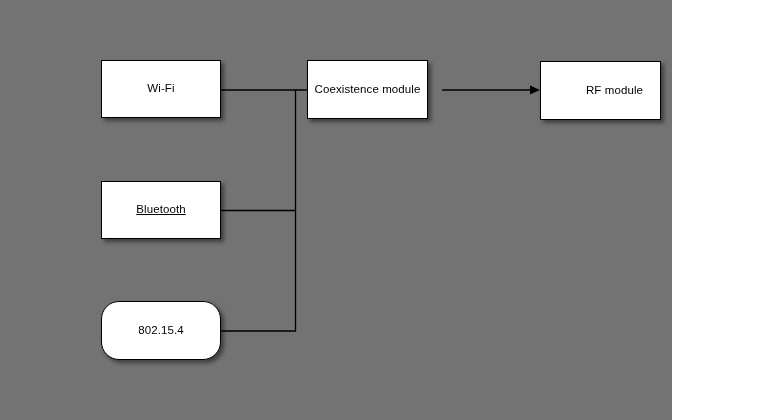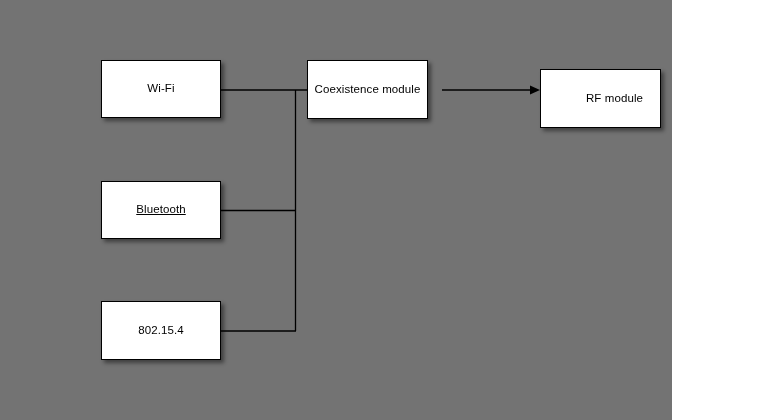--- a/index.html
+++ b/index.html
@@ -32,23 +32,23 @@
     align-items: center;
     justify-content: center;
     font-size: 11.5px;
     line-height: 1;
     color: #000000;
     letter-spacing: 0.1px;
     white-space: nowrap;
   }
   .node-wifi        { left: 101px; top: 60px;  width: 120px; height: 58px; }
   .node-bluetooth   { left: 101px; top: 181px; width: 120px; height: 58px; text-decoration: underline; }
-  .node-802154      { left: 101px; top: 301px; width: 120px; height: 59px; }
+  .node-802154      { left: 101px; top: 301px; width: 120px; height: 59px; border-radius: 18px; }
   .node-coexistence { left: 307px; top: 60px;  width: 121px; height: 59px; }
-  .node-rf          { left: 540px; top: 69px;  width: 121px; height: 59px; padding-left: 28px; }
+  .node-rf          { left: 540px; top: 61px;  width: 121px; height: 59px; padding-left: 28px; }
 </style>
 </head>
 <body>
 
 <div class="canvas">
 
   <svg class="connector-layer" width="760" height="420" viewBox="0 0 760 420" xmlns="http://www.w3.org/2000/svg" aria-hidden="true">
 
     <line x1="221" y1="90" x2="311" y2="90" stroke="#000000" stroke-width="1.3"></line>
     <polygon points="310,85.5 310,94.5 320,90" fill="#000000"></polygon>

